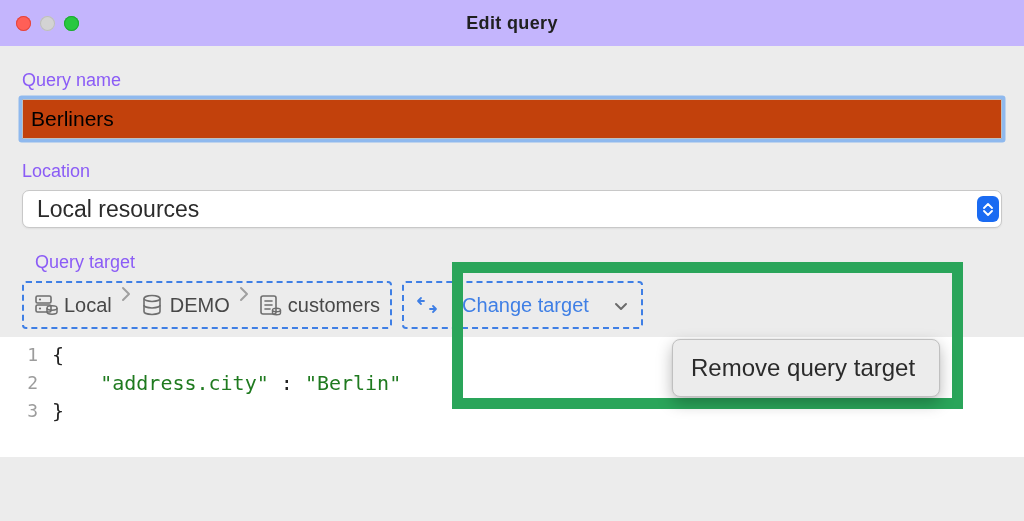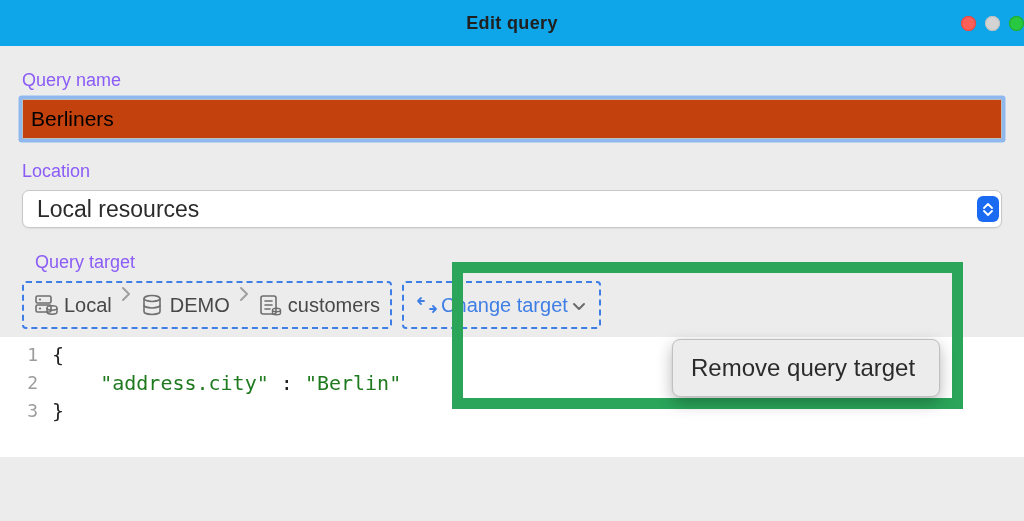--- a/index.html
+++ b/index.html
@@ -12,22 +12,21 @@
     color: #2b2b2b;
     overflow: hidden;
   }
 
   
   .titlebar {
     height: 46px;
     display: flex;
     align-items: center;
     position: relative;
-    background: #0ea5e9;
-    justify-content: flex-end;
+    background: #c4b5fd;
   }
   .traffic-lights {
     display: flex;
     gap: 9px;
     align-items: center;
     margin-left: 16px;
   }
   .tl {
     width: 15px; height: 15px;
     border-radius: 50%;
@@ -135,21 +134,21 @@
     white-space: nowrap;
   }
   .path-item svg { flex: none; }
   .chev {
     color: #a0a0a0;
     font-size: 22px;
   }
   .change-target-inner {
     display: flex;
     align-items: center;
-    gap: 3px;
+    gap: 24px;
     color: #3f7fe5;
     font-size: 20px;
   }
   .change-target-inner .drop svg path { stroke: #6b6b6b; }
 
   
   .context-menu {
     position: absolute;
     left: 672px;
     top: 339px;

